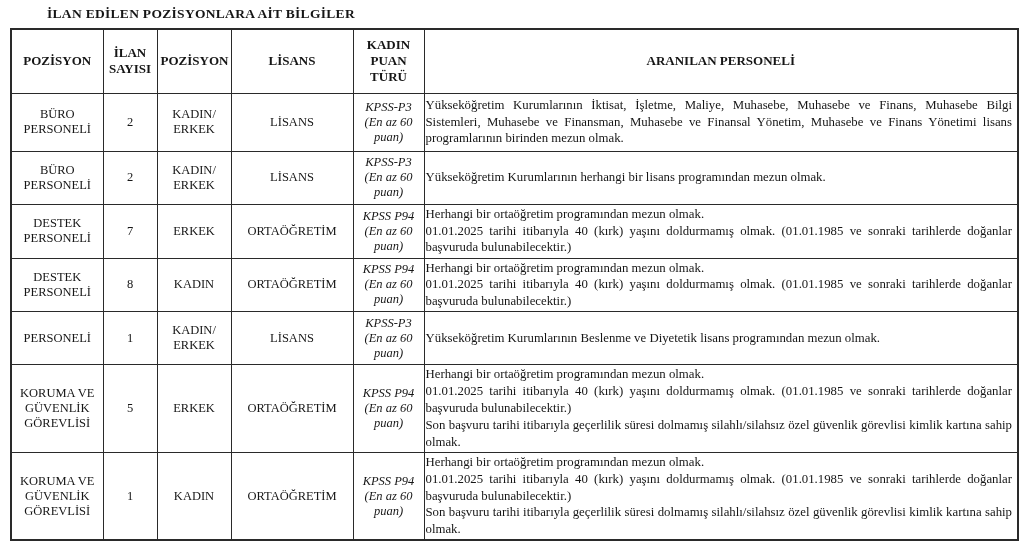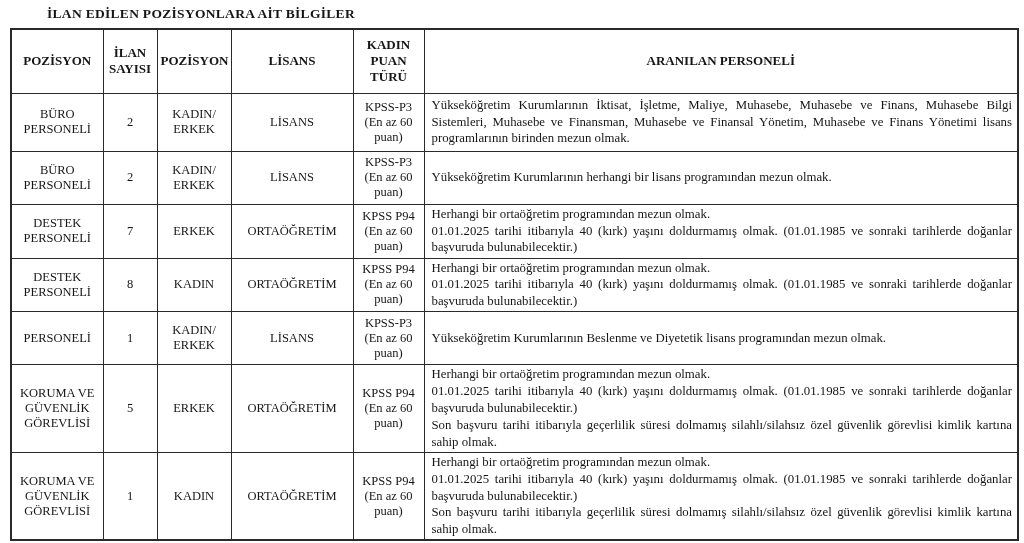--- a/index.html
+++ b/index.html
@@ -23,22 +23,22 @@
     border: 2px solid #2a2a2a;
   }
   th, td { border: 1px solid #2a2a2a; vertical-align: middle; overflow: hidden; }
   thead tr { height: 64px; }
   th {
     font-size: 13px; font-weight: bold; text-align: center;
     line-height: 16px; padding: 2px 3px;
   }
   td { font-size: 12.5px; padding: 2px 3px; }
   td.c-poz, td.c-num, td.c-cin, td.c-ogr { text-align: center; line-height: 15px; }
-  td.c-kpss { text-align: center; line-height: 15px; font-size: 12.5px; }
-  td.c-nit { text-align: left; padding: 1px 5px 1px 7px; margin-left: 35px; }
+  td.c-kpss { text-align: center; line-height: 15px; font-size: 12.5px; font-style: italic; }
+  td.c-nit { text-align: left; padding: 1px 5px 1px 1px; margin-left: 35px; }
   td.c-nit .para {
     font-size: 12.8px; line-height: 16.9px;
     text-align: justify;
   }
   .line { display: block; }
 </style>
 </head>
 <body>
 
 <div class="page">

